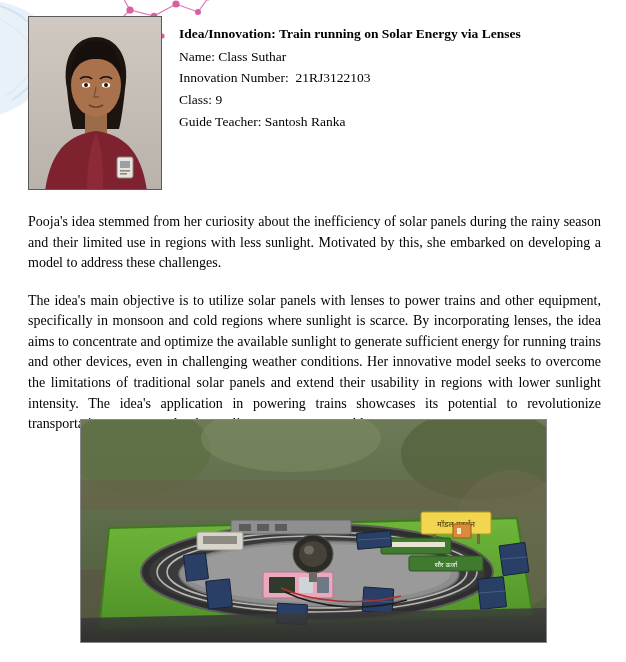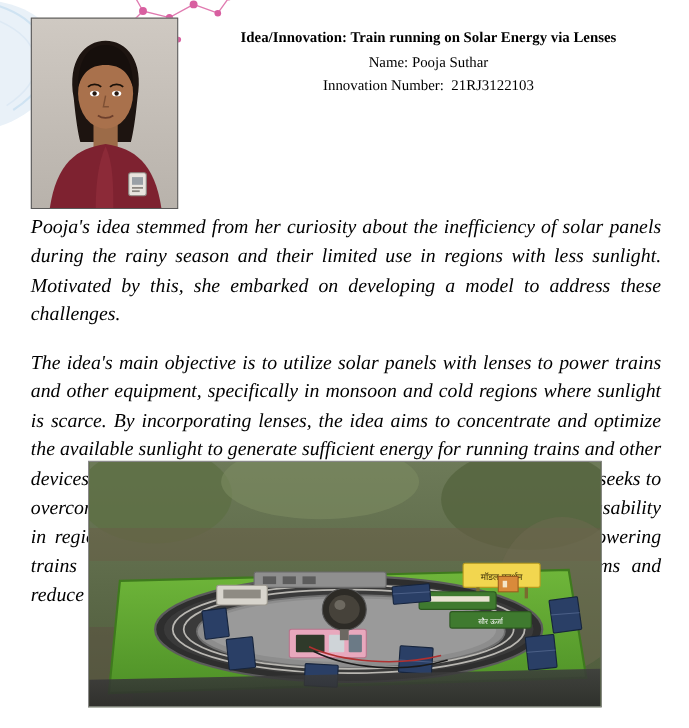--- a/index.html
+++ b/index.html
@@ -39,21 +39,20 @@
   }
 
   
   .header {
     position: absolute;
     left: 28px;
     top: 16px;
     width: 572px;
     display: flex;
     align-items: flex-start;
-    text-align: center;
   }
   .photo-frame {
     width: 134px;
     height: 174px;
     border: 1px solid #5a5a5a;
     background: #c9c3bd;
     flex: 0 0 auto;
     overflow: hidden;
     position: relative;
   }
@@ -73,26 +72,25 @@
   .info .line {
     font-size: 13.5px;
     line-height: 1.62;
     white-space: pre;
   }
 
   
   .body-text {
     position: absolute;
     left: 28px;
-    top: 193px;
+    top: 212px;
     width: 573px;
-    font-size: 18px;
+    font-size: 14px;
     line-height: 1.47;
     text-align: justify;
-    font-style: italic;
   }
   .body-text p {
     margin: 0 0 0 0;
     text-align: justify;
   }
   .body-text p + p { margin-top: 17px; }
 
   
   .model-photo {
     position: absolute;
@@ -179,22 +177,24 @@
 
         <rect x="88" y="140" width="16" height="21" rx="2" fill="#e8e4de" stroke="#8b8680"></rect>
         <rect x="91" y="144" width="10" height="7" fill="#9aa0a6"></rect>
         <rect x="91" y="153" width="10" height="1.6" fill="#8b8680"></rect>
         <rect x="91" y="156" width="7" height="1.6" fill="#8b8680"></rect>
       </svg>
     </div>
 
     <div class="info">
       <div class="title">Idea/Innovation: Train running on Solar Energy via Lenses</div>
-      <div class="line">Name: Pooja Suthar</div>
+      <div class="line">Name: Class Suthar</div>
       <div class="line">Innovation Number:  21RJ3122103</div>
+      <div class="line">Class: 9</div>
+      <div class="line">Guide Teacher: Santosh Ranka</div>
     </div>
   </div>
 
   <div class="body-text">
     <p>Pooja's idea stemmed from her curiosity about the inefficiency of solar panels during the rainy season and their limited use in regions with less sunlight. Motivated by this, she embarked on developing a model to address these challenges.</p>
     <p>The idea's main objective is to utilize solar panels with lenses to power trains and other equipment, specifically in monsoon and cold regions where sunlight is scarce. By incorporating lenses, the idea aims to concentrate and optimize the available sunlight to generate sufficient energy for running trains and other devices, even in challenging weather conditions. Her innovative model seeks to overcome the limitations of traditional solar panels and extend their usability in regions with lower sunlight intensity. The idea's application in powering trains showcases its potential to revolutionize transportation systems and reduce reliance on non-renewable energy sources.</p>
   </div>
 
   <div class="model-photo">
     <svg width="465" height="222" viewBox="0 0 465 222">

